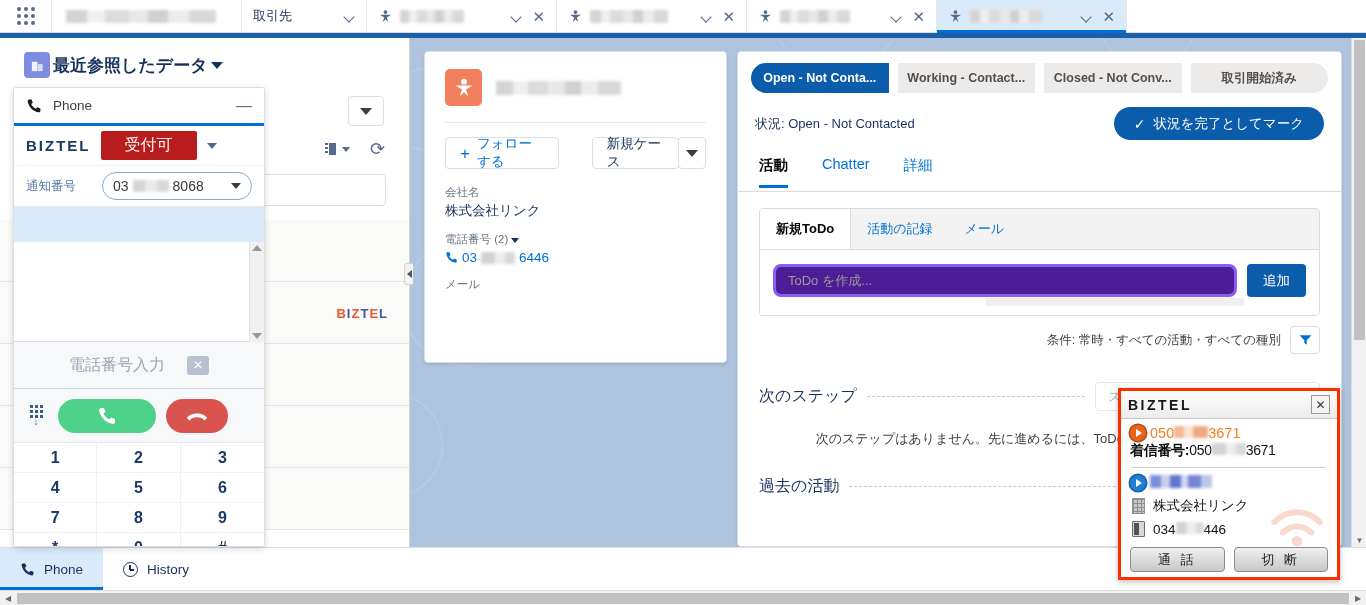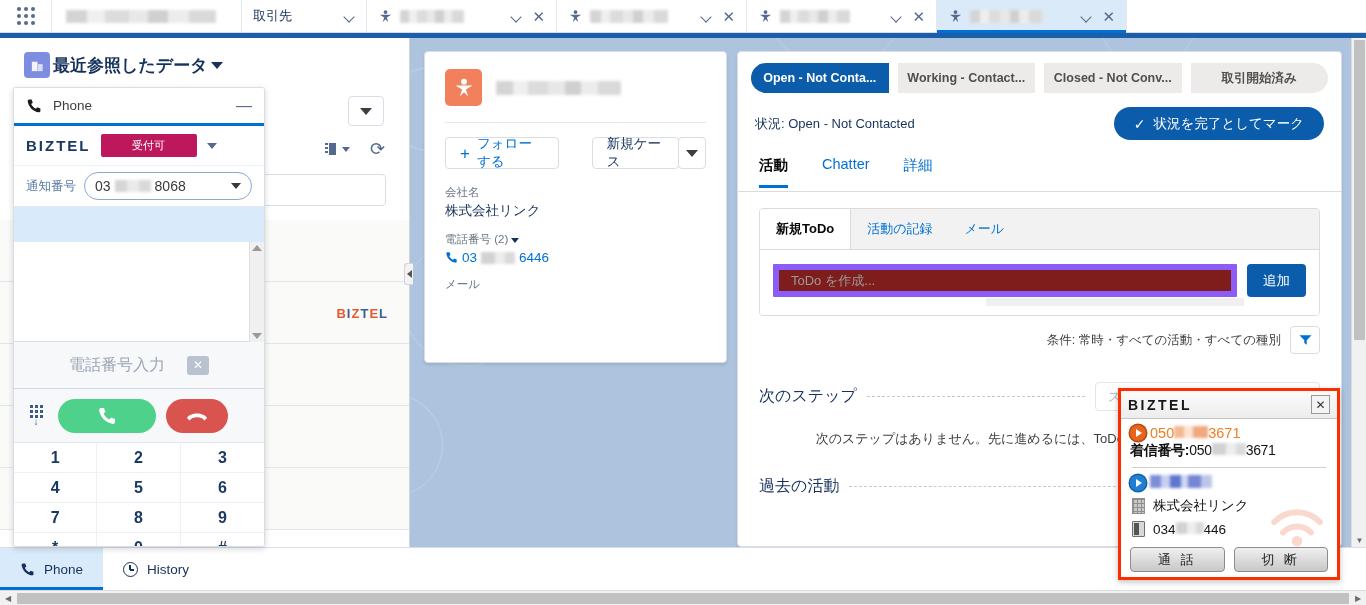--- a/index.html
+++ b/index.html
@@ -130,28 +130,28 @@
   }
   .cti-head {
     height:38px; border-bottom:3px solid #0070d2; display:flex; align-items:center;
     padding:0 12px; gap:11px; background:#fff;
   }
   .cti-head .label { font-size:13.5px; color:#3e3e3c; }
   .cti-min { margin-left:auto; font-size:16px; color:#54698d; line-height:1; }
   .cti-row1 { height:40px; display:flex; align-items:center; padding:0 12px; gap:10px; border-bottom:1px solid #eef1f6;}
   .biztel-logo { font-weight:800; font-size:15px; color:#1b3a63; letter-spacing:2px; }
   .status-pill {
-    background:#be185d; color:#fff; font-size:11px; padding:4px 0; border-radius:2px;
+    background:#b91c1c; color:#fff; font-size:16px; padding:4px 0; border-radius:2px;
     width:96px; text-align:center;
   }
   .pill-caret {
     width:0;height:0;border-left:5px solid transparent;border-right:5px solid transparent;
     border-top:6px solid #54698d;
   }
-  .cti-row2 { height:40px; display:flex; align-items:center; padding:0 12px; gap:8px; }
+  .cti-row2 { height:40px; display:flex; align-items:center; padding:0 12px; gap:26px; }
   .cti-lbl { font-size:12.5px; color:#5679a8; }
   .num-select {
     flex:1; height:28px; border:1px solid #8aa9cb; border-radius:14px; background:#fff;
     display:flex; align-items:center; padding:0 10px; font-size:14px; color:#3a3a3a; gap:4px;
   }
   .num-blur {
     display:inline-block; width:36px; height:12px;
     background:linear-gradient(90deg,#d5d5d5 0 33%,#eaeaea 33% 66%,#d9d9d9 66% 100%);
     filter:blur(1.5px); vertical-align:middle;
   }
@@ -293,21 +293,21 @@
   .act-box {
     margin:16px 21px 0; border:1px solid #dddbda; border-radius:4px; overflow:hidden;
   }
   .act-tabs { display:flex; background:#f3f2f2; border-bottom:1px solid #dddbda; height:41px; }
   .act-tab {
     display:flex; align-items:center; padding:0 16px; font-size:13px; color:#0070d2; cursor:pointer;
   }
   .act-tab.on { background:#fff; color:#080707; font-weight:700; border-right:1px solid #dddbda; }
   .act-body { background:#fff; padding:14px 13px 18px; display:flex; gap:10px; align-items:center; position:relative; }
   .todo-input {
-    flex:1; height:33px; border:6px solid #8b5cf6; border-radius:1px; background:#7f1d1d;
+    flex:1; height:33px; border:3px solid #8b5cf6; border-radius:8px; background:#4c1d95;
     display:flex; align-items:center; padding:0 12px; font-size:13px; color:#9a9a9a;
   }
   .btn-add {
     background:#0b5cab; color:#fff; font-size:13.5px; border-radius:4px; height:33px;
     display:flex; align-items:center; padding:0 16px; cursor:pointer;
   }
   .act-underline {
     position:absolute; left:226px; right:75px; bottom:9px; height:8px; background:#f0f0f0;
   }
   .filter-row {

